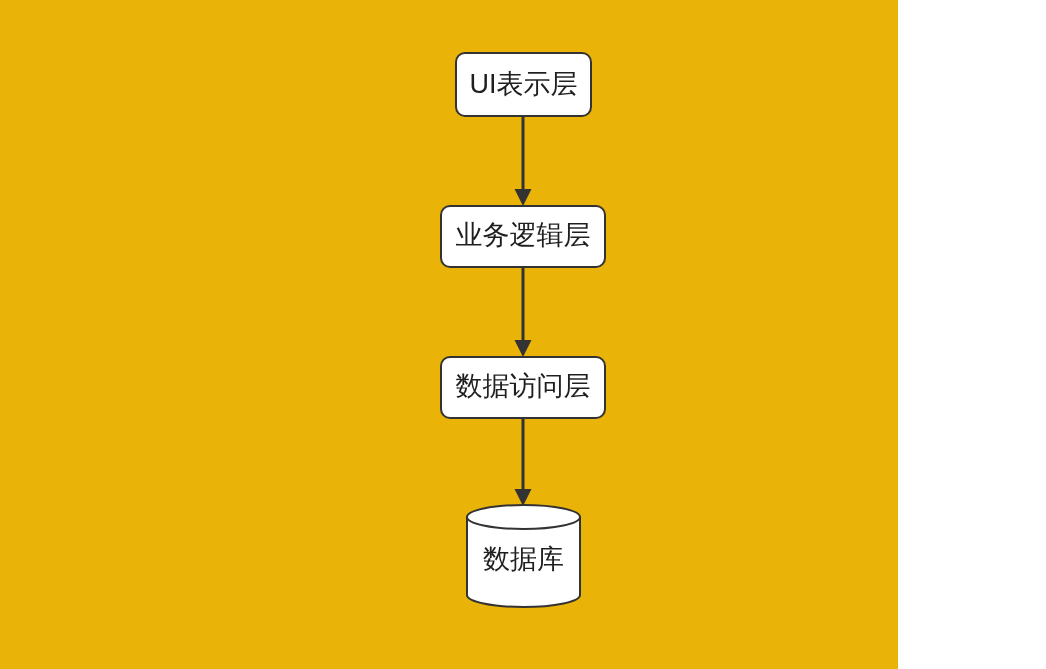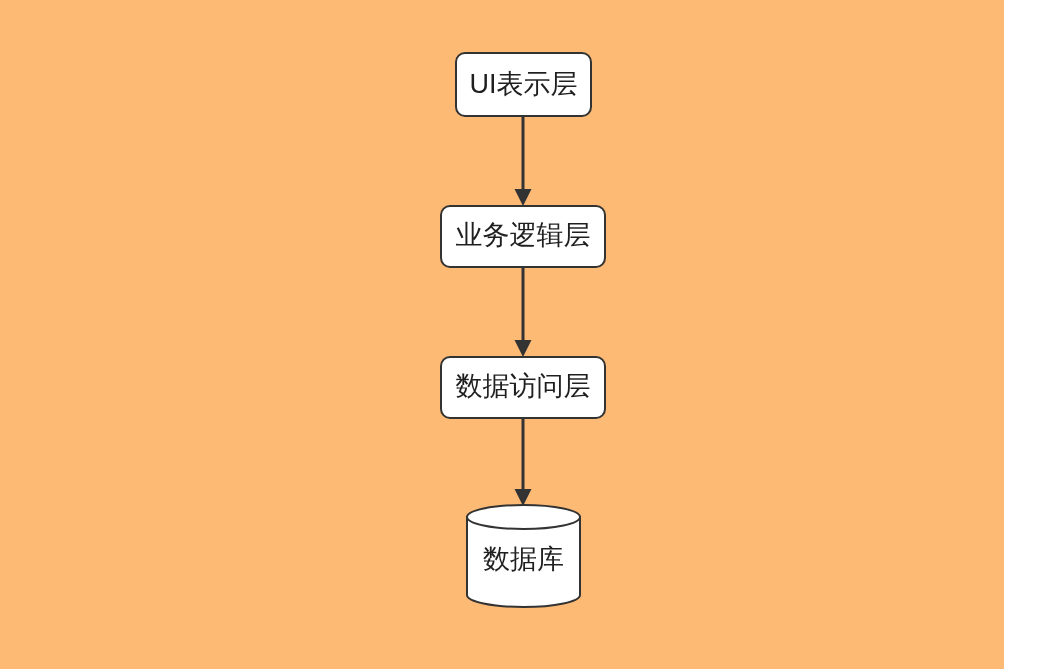--- a/index.html
+++ b/index.html
@@ -8,23 +8,23 @@
     background: #ffffff;
   }
   body {
     width: 1046px;
     height: 669px;
     overflow: hidden;
     font-family: "Liberation Sans", "DejaVu Sans", sans-serif;
   }
   #diagram-root {
     position: relative;
-    width: 1004px;
+    width: 898px;
     height: 669px;
-    background: #fdba74;
+    background: #eab308;
   }
   #flow-svg {
     position: absolute;
     left: 0;
     top: 0;
     width: 1046px;
     height: 669px;
     display: block;
   }
   .node-shape {

